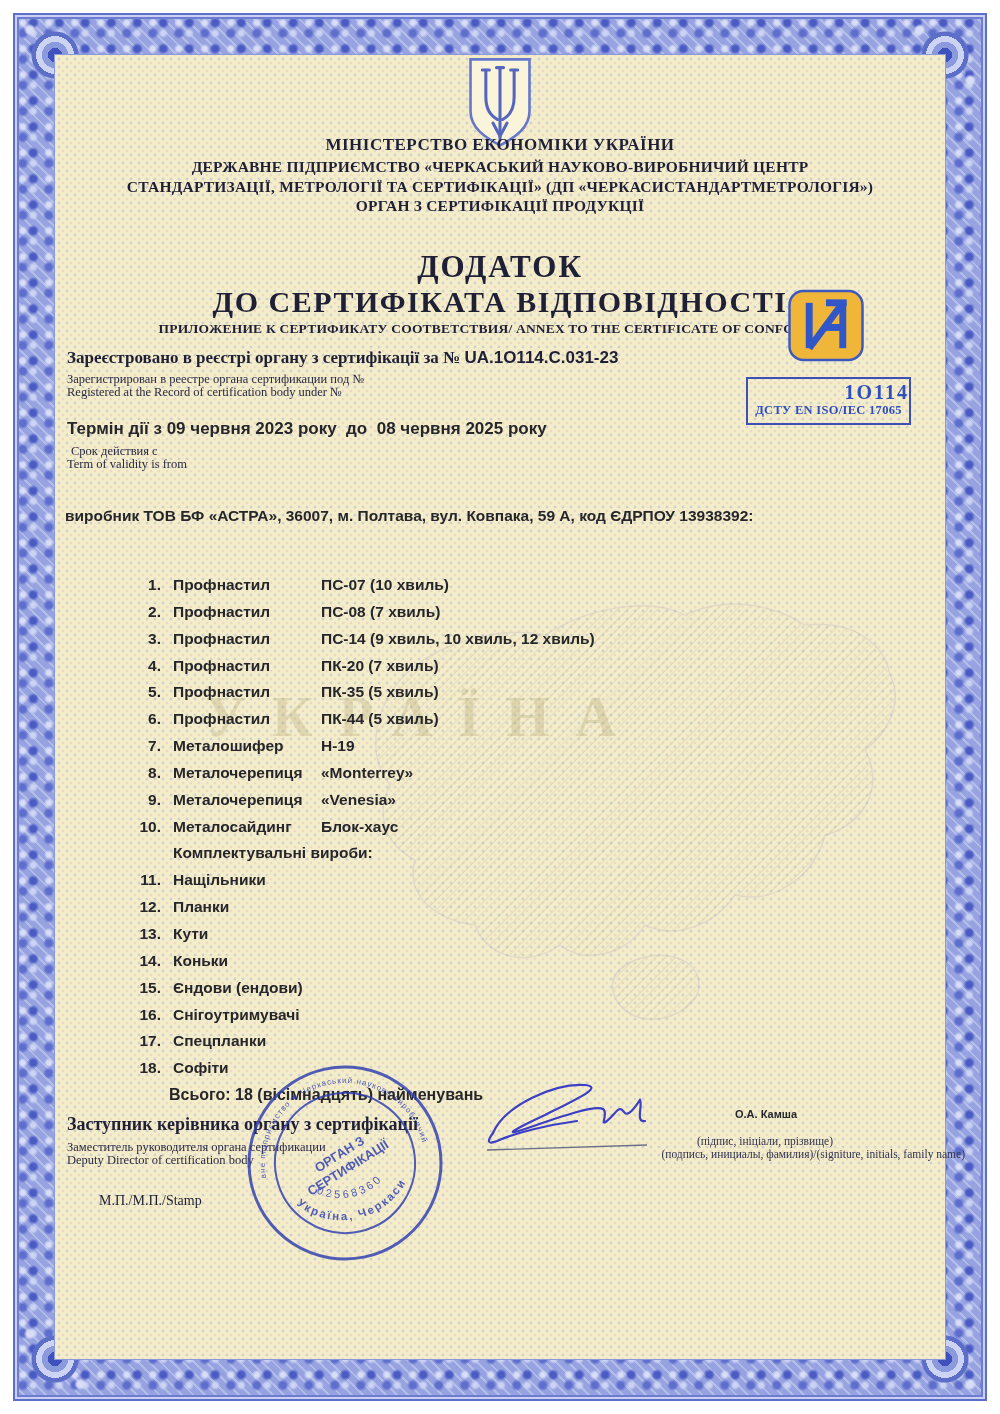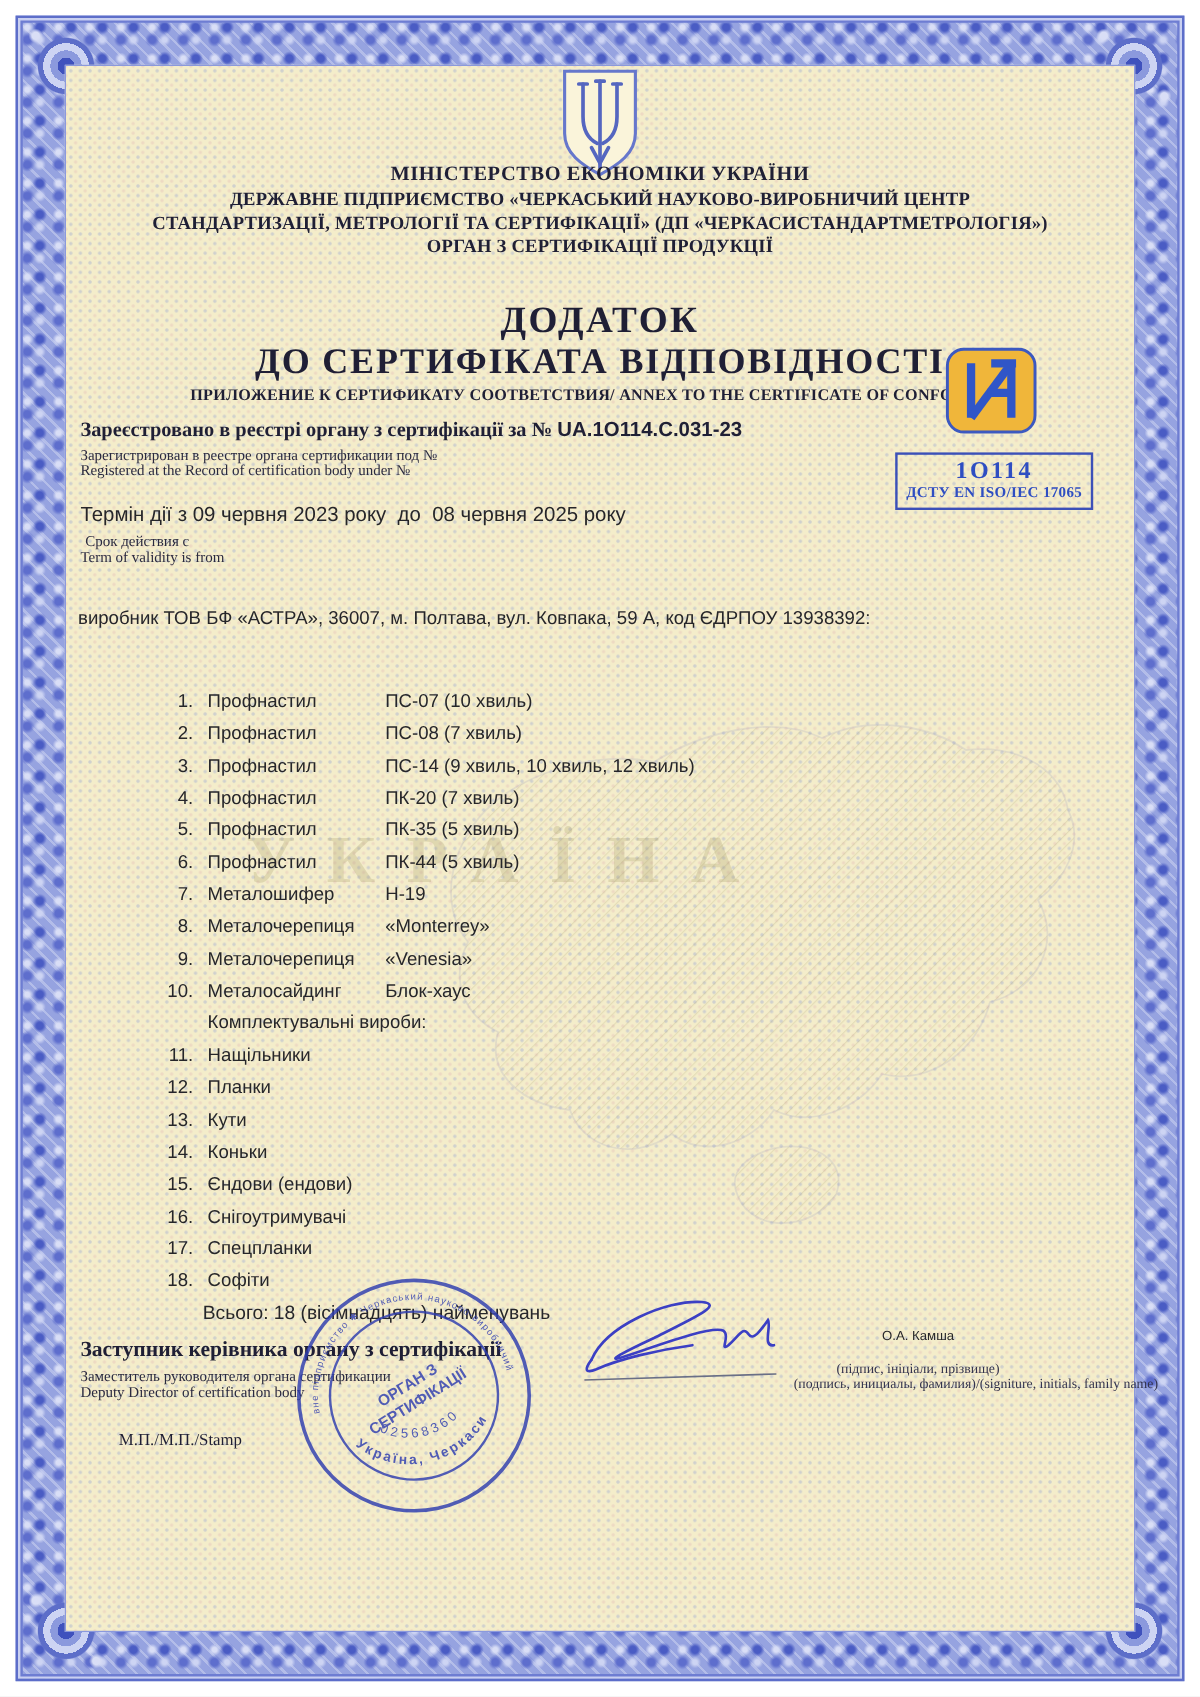--- a/index.html
+++ b/index.html
@@ -28,21 +28,21 @@
   
   .paper{position:absolute;left:54px;top:54px;right:54px;bottom:54px;
     background-color:#f4edca;
     background-image:
       radial-gradient(circle, rgba(124,142,214,.30) 1px, rgba(124,142,214,0) 1.8px),
       radial-gradient(circle, rgba(214,150,170,.22) 1px, rgba(214,150,170,0) 1.8px);
     background-size:8px 8px,8px 8px;background-position:0 0,4px 4px;
     border:1px solid #8b99dd;}
   .center{text-align:center;}
   .serifB{font-family:"Liberation Serif",serif;font-weight:bold;}
-  .sansB{font-family:"Liberation Sans",sans-serif;font-weight:normal;color:#26262a;}
+  .sansB{font-family:"Liberation Sans",sans-serif;font-weight:bold;color:#26262a;}
   .small-note{font-size:12.5px;line-height:13.5px;color:#2a2a40;}
   .ministry{left:0;right:0;top:80px;font-size:17px;letter-spacing:.5px;}
   .orglines{left:0;right:0;top:102px;font-size:15.5px;line-height:19.5px;letter-spacing:.2px;}
   .title1{left:0;right:0;top:194px;font-size:31px;letter-spacing:2px;}
   .title2{left:0;right:0;top:230px;font-size:30px;letter-spacing:1.5px;}
   .subtitle{left:0;right:0;top:266px;font-size:13.5px;letter-spacing:.2px;}
   .reg{left:12px;top:293px;font-size:17px;}
   .reg .num{font-family:Liberation Sans, sans-serif;font-weight:bold;}
   .reg-ru{left:12px;top:318px;}
   .reg-en{left:12px;top:331px;}
@@ -59,21 +59,21 @@
   .total{left:114px;top:1031px;font-size:16px;}
   .pos-ua{left:12px;top:1059px;font-size:18px;}
   .pos-ru{left:12px;top:1086px;}
   .pos-en{left:12px;top:1099px;}
   .mp{left:44px;top:1122px;font-size:14px;margin-top:16px;}
   .sig-name{left:680px;top:1053px;font-size:11px;}
   .note1{left:560px;top:1080px;width:300px;text-align:center;font-size:11.5px;color:#33334d;}
   .note2{left:470px;top:1093px;width:440px;text-align:right;font-size:11.5px;color:#33334d;}
   .codebox{left:691px;top:322px;width:161px;height:44px;border:2px solid #3c50b8;
     color:#2f4ec2;text-align:center;}
-  .codebox .c1{font-size:20px;line-height:22px;letter-spacing:2px;margin-top:2px;}
+  .codebox .c1{font-size:20px;line-height:22px;letter-spacing:2px;margin-top:2px;text-align:right;}
   .codebox .c2{font-size:12.5px;line-height:14px;letter-spacing:.3px;}
   .wm-text{left:150px;top:630px;width:660px;text-align:left;font-size:56px;font-weight:bold;
     letter-spacing:26px;color:rgba(168,158,108,.28);font-family:"Liberation Serif",serif;}
 </style>
 </head>
 <body>
 
 <div class="page">
   <div class="frame-band"></div>
   <div class="corner tl"></div>

